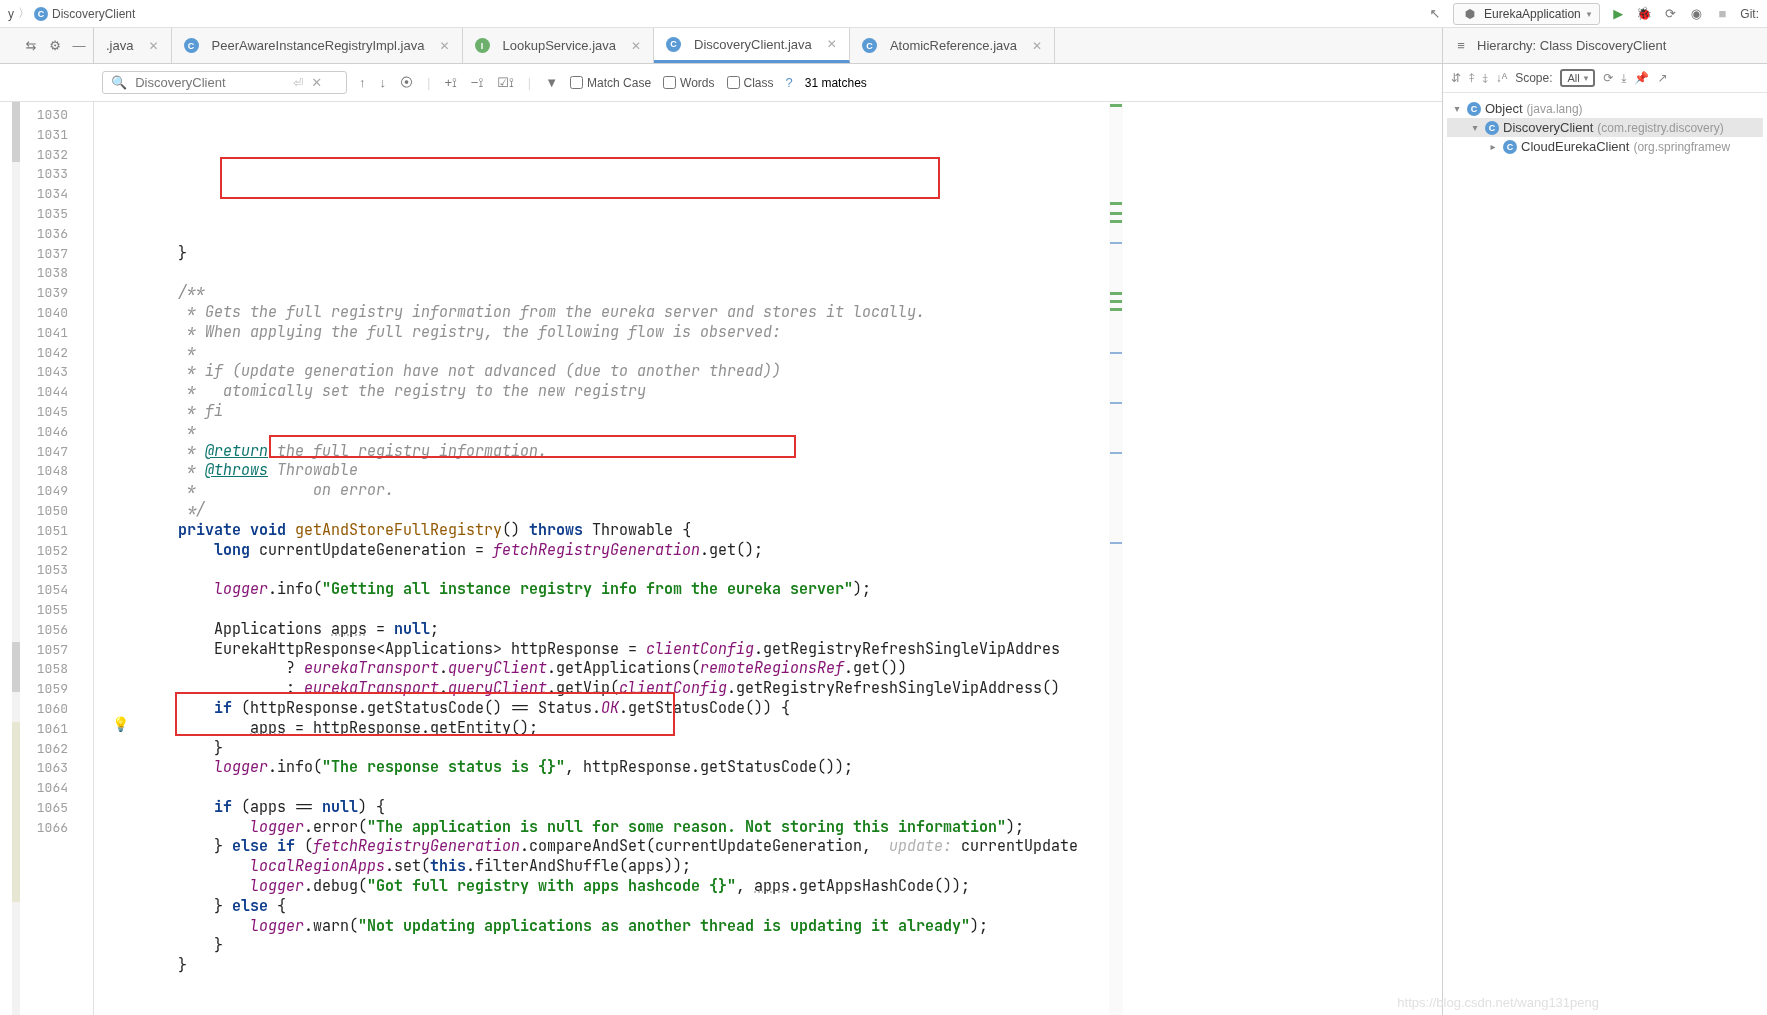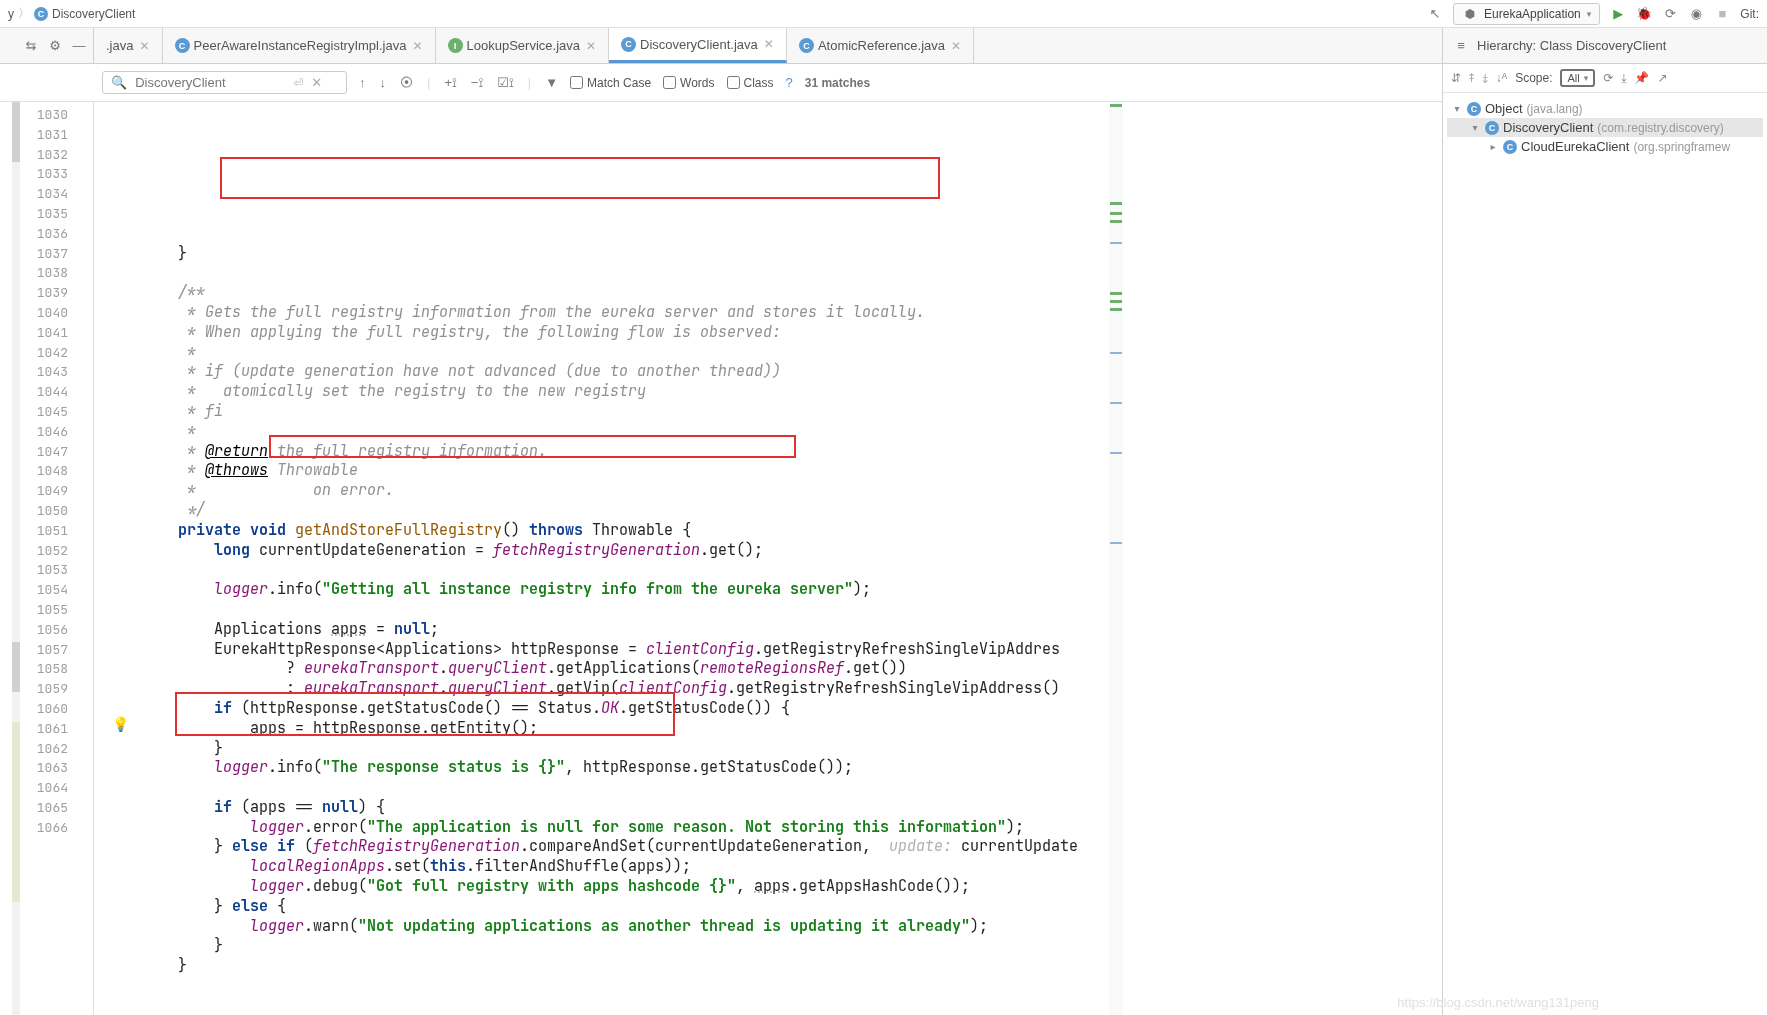--- a/index.html
+++ b/index.html
@@ -10,41 +10,41 @@
 .cfileicon { width:14px; height:14px; border-radius:50%; background:#5b9bd5; display:inline-flex; align-items:center; justify-content:center; color:#fff; font-size:9px; font-weight:bold; }
 .topright { margin-left:auto; display:flex; align-items:center; gap:10px; }
 .run-cfg { border:1px solid #ccc; border-radius:3px; padding:2px 8px; display:flex; align-items:center; gap:6px; font-size:12px; color:#444; background:#fafafa; }
 .run-cfg .tri { font-size:9px; color:#888; }
 .tb-ico { width:16px; height:16px; display:inline-flex; align-items:center; justify-content:center; color:#777; cursor:pointer; }
 .tb-ico.play { color:#4b9e4b; }
 .tb-ico.bug { color:#4b9e4b; }
 .tabs-row { height:36px; display:flex; align-items:stretch; border-bottom:1px solid #d0d0d0; background:#f7f7f7; }
 .side-tools { width:94px; display:flex; align-items:center; justify-content:flex-end; gap:8px; padding:0 6px; border-right:1px solid #d0d0d0; }
 .tabs { display:flex; align-items:stretch; }
-.tab { display:flex; align-items:center; gap:4px; padding:0 12px; border-right:1px solid #d4d4d4; font-size:13px; color:#555; cursor:pointer; position:relative; }
+.tab { display:flex; align-items:center; gap:13px; padding:0 12px; border-right:1px solid #d4d4d4; font-size:13px; color:#555; cursor:pointer; position:relative; }
 .tab.active { background:#fff; border-bottom:3px solid #5896d6; }
 .tab .x { color:#aaa; font-size:12px; margin-left:2px; }
 .tabfileicon { width:15px; height:15px; border-radius:50%; display:inline-flex; align-items:center; justify-content:center; font-size:9px; font-weight:bold; color:#fff; }
 .tfc-c { background:#5b9bd5; }
 .tfc-i { background:#6cb06c; }
 .right-tools { margin-left:auto; display:flex; align-items:center; padding:0 10px; gap:8px; border-left:1px solid #d0d0d0; width:325px; }
 .find-row { height:38px; display:flex; align-items:center; border-bottom:1px solid #e0e0e0; background:#fff; }
 .find-left { width:94px; }
 .find-bar { flex:1; display:flex; align-items:center; padding:0 8px; gap:12px; }
 .find-input-wrap { display:flex; align-items:center; gap:8px; border:1px solid #ccc; border-radius:3px; padding:3px 8px; width:245px; }
 .find-input-wrap .mag { color:#999; }
 .find-input-wrap input { border:none; outline:none; font-size:13px; width:150px; color:#777; }
 .find-input-wrap .enter { color:#bbb; font-size:12px; }
 .find-input-wrap .clr { color:#aaa; cursor:pointer; }
 .find-icons { display:flex; gap:14px; color:#777; }
 .find-icons span { cursor:pointer; }
 .find-chk { display:flex; align-items:center; gap:4px; font-size:12px; color:#555; }
 .find-chk input { margin:0; }
 .find-q { color:#5a93c9; cursor:pointer; }
-.find-matches { font-size:12px; color:#737373; font-weight:700; }
+.find-matches { font-size:12px; color:#000000; font-weight:400; }
 .hierarchy-section { position:absolute; right:0; top:64px; width:325px; height:951px; border-left:1px solid #d0d0d0; background:#fff; display:flex; flex-direction:column; }
 .hier-tb { display:flex; align-items:center; gap:8px; padding:5px 8px; border-bottom:1px solid #e4e4e4; font-size:12px; color:#555; }
 .hier-ico { color:#888; cursor:pointer; }
 .scope-box { border:2px solid #737373; border-radius:3px; padding:1px 5px; display:flex; align-items:center; gap:4px; font-size:11px; }
 .hier-tree { padding:6px 4px; font-size:13px; }
 .tree-row { display:flex; align-items:center; gap:4px; padding:2px 0; white-space:nowrap; }
 .tree-row.sel { background:#e6e6e6; }
 .tree-exp { color:#888; font-size:10px; width:12px; text-align:center; cursor:pointer; }
 .tree-sp { display:inline-block; }
 .class-ico { width:14px; height:14px; border-radius:50%; background:#5b9bd5; color:#fff; font-size:9px; display:inline-flex; align-items:center; justify-content:center; font-weight:bold; }
@@ -55,21 +55,21 @@
 .lg-marks { width:12px; background:#fff; }
 .lg-scroll { width:8px; background:#f2f2f2; position:relative; }
 .lg-scroll .segA { position:absolute; left:0; right:0; top:0; height:60px; background:#d0d0d0; }
 .lg-scroll .segB { position:absolute; left:0; right:0; top:540px; height:50px; background:#d0d0d0; }
 .lg-scroll .segC { position:absolute; left:0; right:0; top:620px; height:180px; background:#e6e6d2; }
 .lg-nums { flex:1; text-align:right; padding-right:6px; color:#a0a0a0; font-family:"JetBrains Mono",Consolas,monospace; font-size:13px; line-height:19.8px; padding-top:3px; }
 .lg-fold { width:20px; border-right:1px solid #e0e0e0; position:relative; }
 .bulb { position:absolute; left:112px; top:614px; color:#e0a030; font-size:14px; }
 .code-pane { flex:1; font-family:"JetBrains Mono",Consolas,monospace; font-size:15px; line-height:19.8px; padding:3px 0 0 12px; position:relative; white-space:pre; color:#222; }
 .cmt { color:#909090; font-style:italic; }
-.cmt-tag { color:#000000; font-style:italic; text-decoration:underline; }
+.cmt-tag { color:#0f766e; font-style:italic; text-decoration:underline; }
 .kw { color:#0e3d8c; font-weight:bold; }
 .mth { color:#925800; }
 .str { color:#187f1a; font-weight:bold; }
 .fld { color:#871576; font-style:italic; }
 .cls { color:#222; }
 .hint { color:#b0b0b0; font-style:italic; }
 .vname { text-decoration:underline dotted #aaa; }
 .currline { position:absolute; left:-198px; right:-200px; top:612px; height:20px; background:#fcfaed; z-index:-1; }
 .redbox1 { position:absolute; left:126px; top:55px; width:720px; height:42px; border:2px solid #e03030; pointer-events:none; }
 .redbox2 { position:absolute; left:175px; top:333px; width:527px; height:23px; border:2px solid #e03030; pointer-events:none; }

